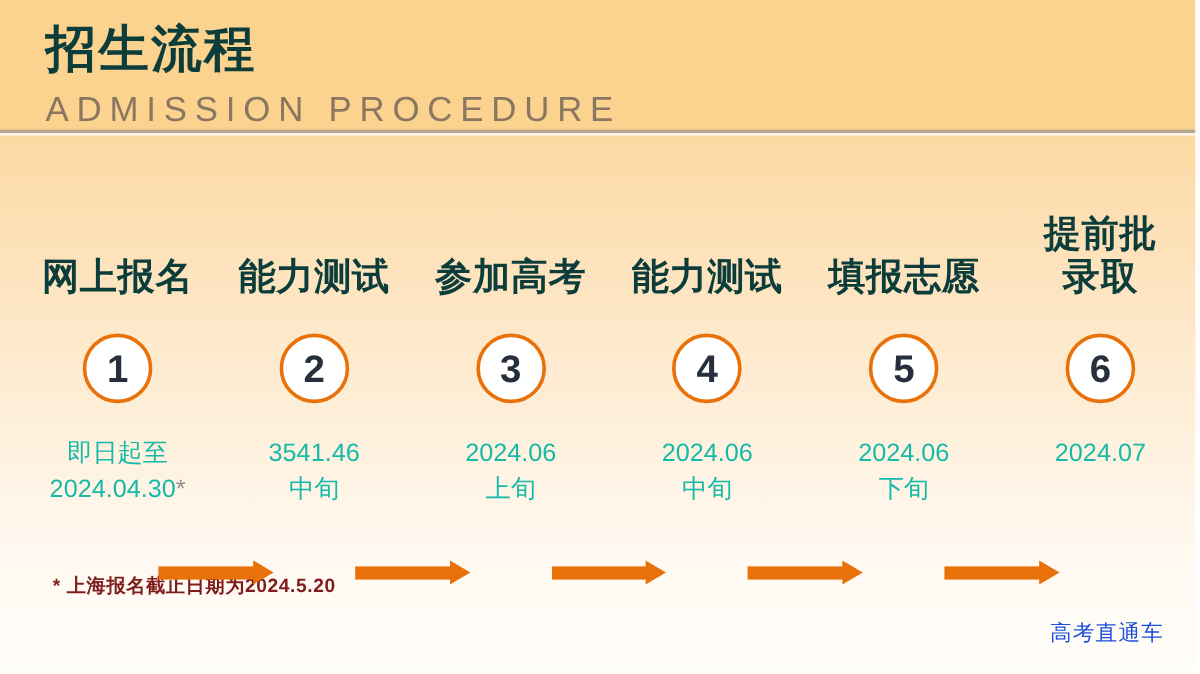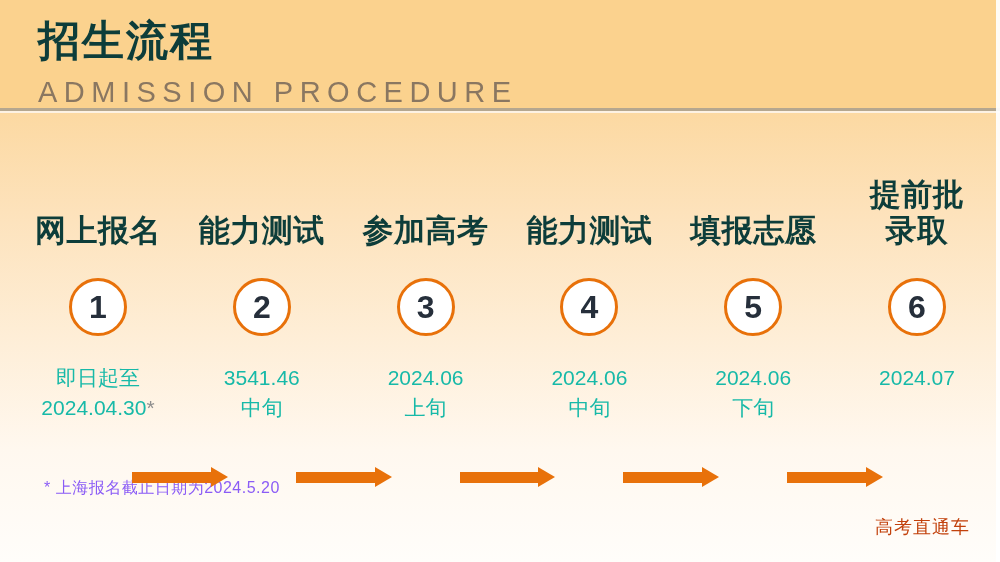--- a/index.html
+++ b/index.html
@@ -153,30 +153,30 @@
     border-top:10.5px solid transparent;
     border-bottom:10.5px solid transparent;
     border-left:17px solid #e8710a;
   }
 
   
   .footnote {
     position:absolute;
     left:44px; top:478px;
     font-size:16px;
-    font-weight:normal;
-    color:#8b5cf6;
+    font-weight:bold;
+    color:#7f1d1d;
     letter-spacing:0.5px;
     white-space:nowrap;
   }
   .watermark {
     position:absolute;
     right:30px; top:515px;
     font-size:18px;
-    color:#c2410c;
+    color:#1d4ed8;
     letter-spacing:1px;
     white-space:nowrap;
   }
 </style>
 </head>
 <body>
 
 <div id="page">
 
   <div class="header-band"></div>

